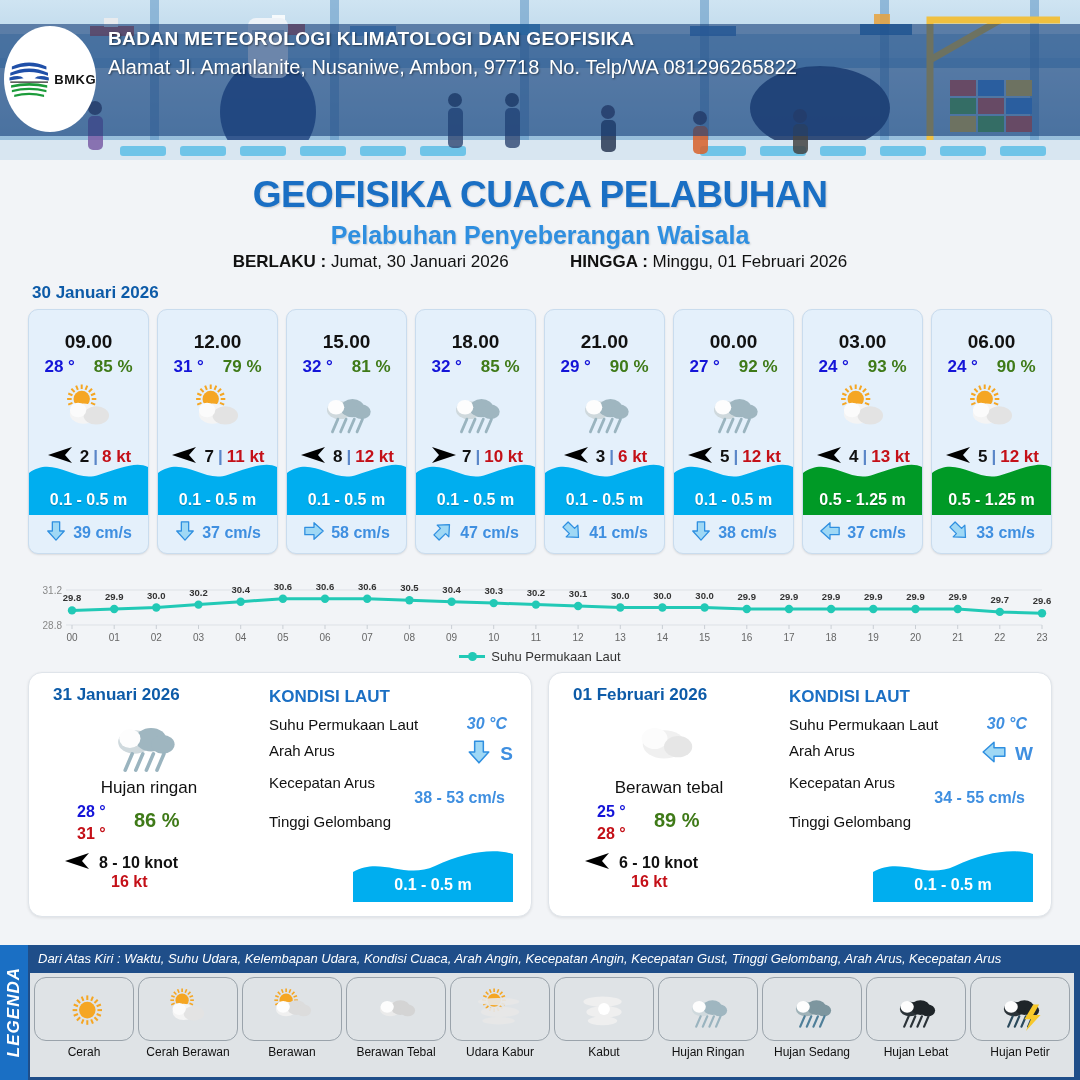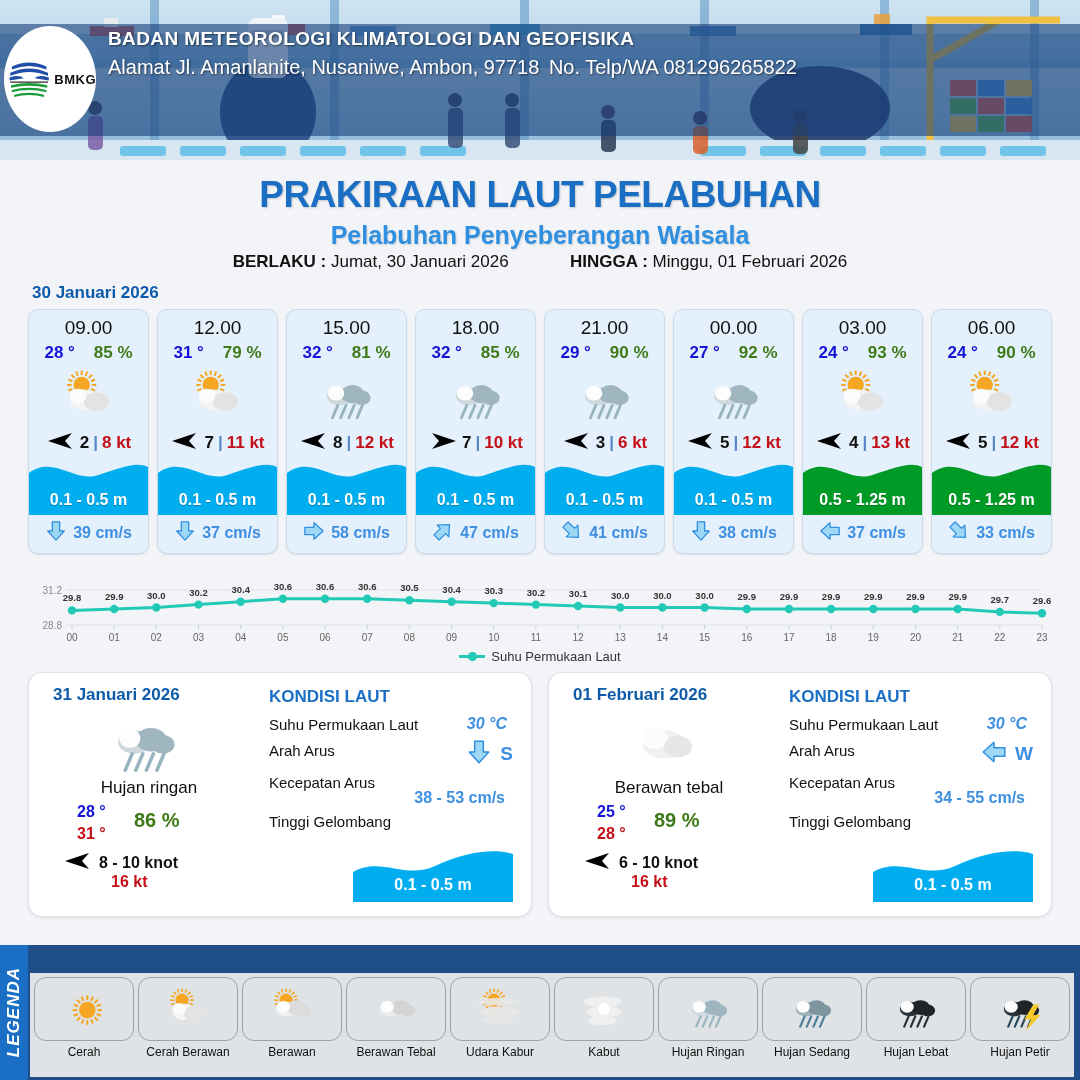--- a/index.html
+++ b/index.html
@@ -46,21 +46,21 @@
   
   .date-label { margin:11px 0 0 32px; font-size:17px; font-weight:bold; color:#0d5ba8; }
 
   
   .cards { display:flex; gap:8px; padding:6px 28px 0 28px; }
   .card {
     flex:1; background:#e4f0fb; border:1px solid #c9dcee; border-radius:10px;
     overflow:hidden; position:relative; height:245px;
     box-shadow:0 1px 2px rgba(0,0,0,.1);
   }
-  .c-time { text-align:center; font-size:19px; font-weight:normal; color:#111; margin-top:7px; }
+  .c-time { text-align:center; font-size:19px; font-weight:bold; color:#111; margin-top:21px; }
   .c-row { display:flex; justify-content:space-around; align-items:baseline; margin-top:4px; padding:0 6px;}
   .c-temp { font-size:17px; font-weight:bold; color:#1414d8; }
   .c-hum { font-size:17px; font-weight:bold; color:#3f7a18; }
   .c-icon { height:62px; display:flex; align-items:center; justify-content:center; margin-top:2px; }
   .c-wind { display:flex; align-items:center; justify-content:center; gap:4px; margin-top:4px; }
   .c-wdeg { font-size:17px; font-weight:bold; color:#111; }
   .c-bar { font-size:17px; color:#5a86c8; font-weight:bold; }
   .c-kt { font-size:17px; font-weight:bold; color:#c41018; }
   .c-wave { position:absolute; left:0; bottom:38px; width:100%; height:62px; }
   .c-wave svg { display:block; width:100%; height:100%; }
@@ -245,21 +245,21 @@
   <div class="hdr-texts">
     <div class="hdr-l1">BADAN METEOROLOGI KLIMATOLOGI DAN GEOFISIKA</div>
     <div class="hdr-l3">
       <span style="margin-left:0">Alamat Jl. Amanlanite, Nusaniwe, Ambon, 97718</span>
       <span>No. Telp/WA  081296265822</span>
     </div>
   </div>
 </div>
 
 <div class="title-wrap">
-  <div class="t-main">PRAKIRAAN LAUT PELABUHAN</div>
+  <div class="t-main">GEOFISIKA CUACA PELABUHAN</div>
   <div class="t-sub">Pelabuhan Penyeberangan Waisala</div>
   <div class="t-valid">
     <b>BERLAKU :</b>
     <span>Jumat, 30 Januari 2026</span>
     <span class="gap"></span>
     <b>HINGGA :</b>
     <span>Minggu, 01 Februari 2026</span>
   </div>
 </div>
 
@@ -887,20 +887,21 @@
       </div>
       <div class="d-wavetxt">0.1 - 0.5 m</div>
     </div>
     </div>
   </div>
 
 <div class="legend-wrap">
   <div class="legenda-tab">
     <span class="legenda-txt">LEGENDA</span>
   </div>
+  <div class="legend-note">Dari Atas Kiri : Waktu, Suhu Udara, Kelembapan Udara, Kondisi Cuaca, Arah Angin, Kecepatan Angin, Kecepatan Gust, Tinggi Gelombang, Arah Arus, Kecepatan Arus</div>
   <div class="legend-items" id="legendItems">
       <div class="li">
     <div class="li-box">
           <svg width="50" height="50" viewBox="0 0 68 68">
             <g transform="translate(6,8) scale(1.25)">
               <g>
                 <circle cx="26" cy="22" r="9" fill="#f5a623"></circle>
     <line x1="37" y1="22" x2="42" y2="22" stroke="#f5a623" stroke-width="2.2"></line>
                 <line x1="36.162674857624154" y1="26.209517756015988" x2="40.78207252018059" y2="28.122934917841437" stroke="#f5a623" stroke-width="2.2"></line>
                 <line x1="33.77817459305202" y1="29.77817459305202" x2="37.31370849898476" y2="33.31370849898476" stroke="#f5a623" stroke-width="2.2"></line>

